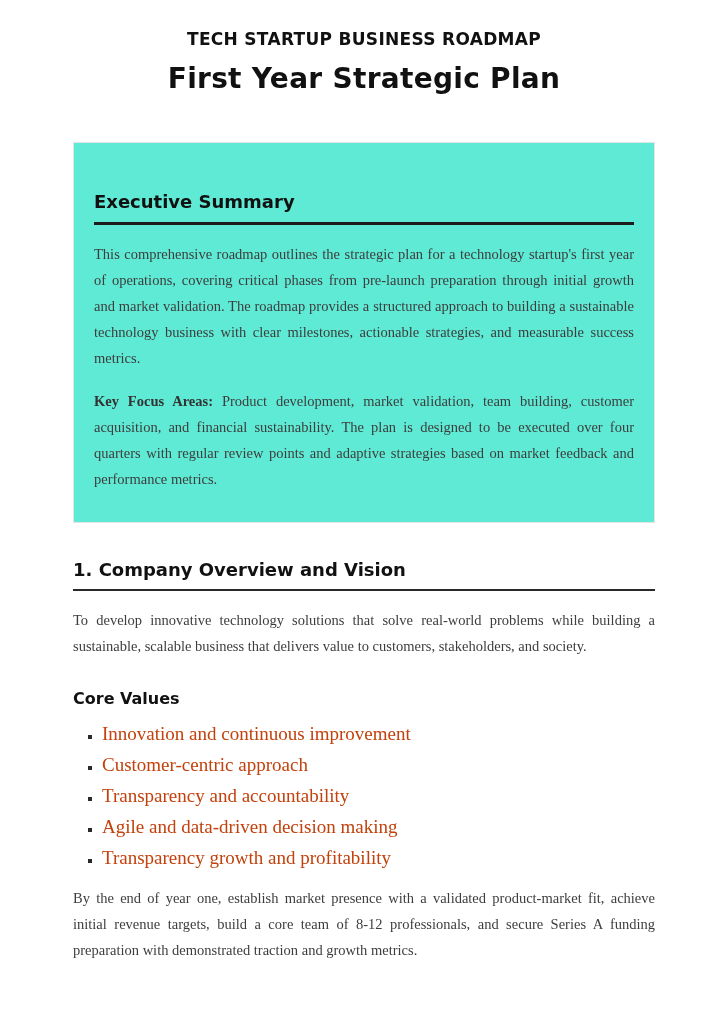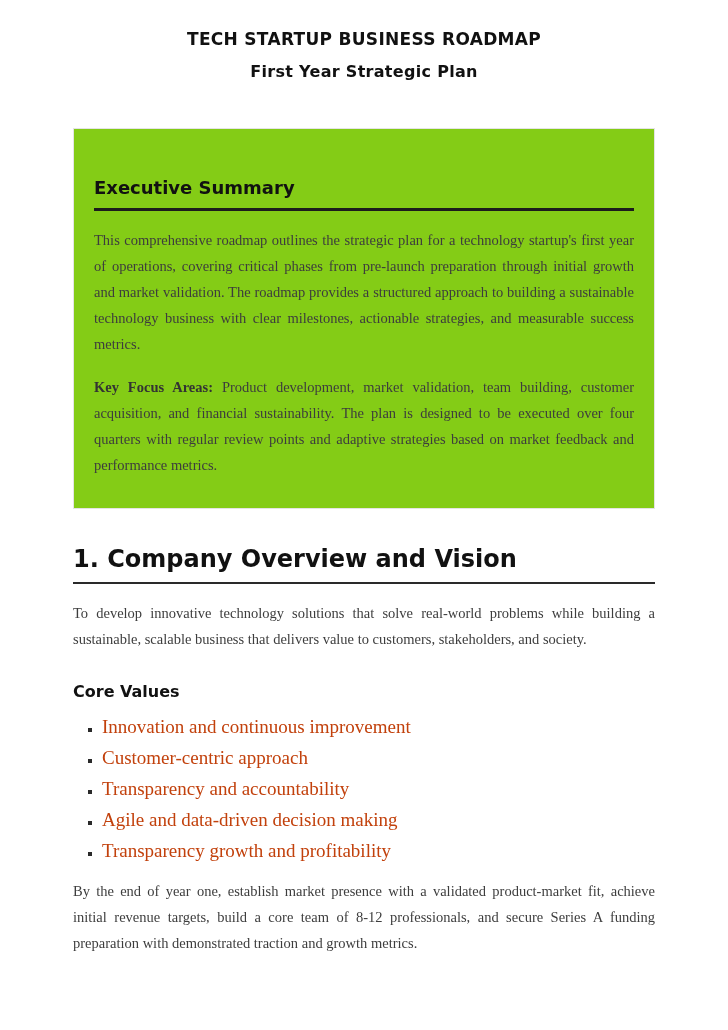--- a/index.html
+++ b/index.html
@@ -26,29 +26,29 @@
     font-weight: bold;
     font-size: 17px;
     line-height: 1.15;
     color: #111111;
     margin: 0;
     letter-spacing: 0.3px;
   }
   .doc-subtitle {
     font-family: "DejaVu Sans", "Liberation Sans", sans-serif;
     font-weight: bold;
-    font-size: 16px;
+    font-size: 28px;
     line-height: 1.15;
     color: #111111;
     margin: 13px 0 0 0;
     letter-spacing: 0.3px;
   }
   .summary-box {
     margin-top: 47px;
-    background: #84cc16;
+    background: #5eead4;
     border: 1px solid #e4e4e4;
     padding: 22px 20px 30px 20px;
     box-sizing: border-box;
   }
   .summary-heading {
     font-family: "DejaVu Sans", "Liberation Sans", sans-serif;
     font-weight: bold;
     font-size: 18px;
     color: #111111;
     margin: 26px 0 0 0;
@@ -65,21 +65,21 @@
   .summary-box p.body-text + p.body-text {
     margin-top: 17px;
   }
   .inline-bold {
     font-weight: bold;
     color: #333333;
   }
   .section-heading {
     font-family: "DejaVu Sans", "Liberation Sans", sans-serif;
     font-weight: bold;
-    font-size: 24px;
+    font-size: 18px;
     color: #111111;
     margin: 36px 0 0 0;
     padding-bottom: 9px;
     border-bottom: 2px solid #2a2a2a;
   }
   .sub-heading {
     font-family: "DejaVu Sans", "Liberation Sans", sans-serif;
     font-weight: bold;
     font-size: 16px;
     color: #111111;

